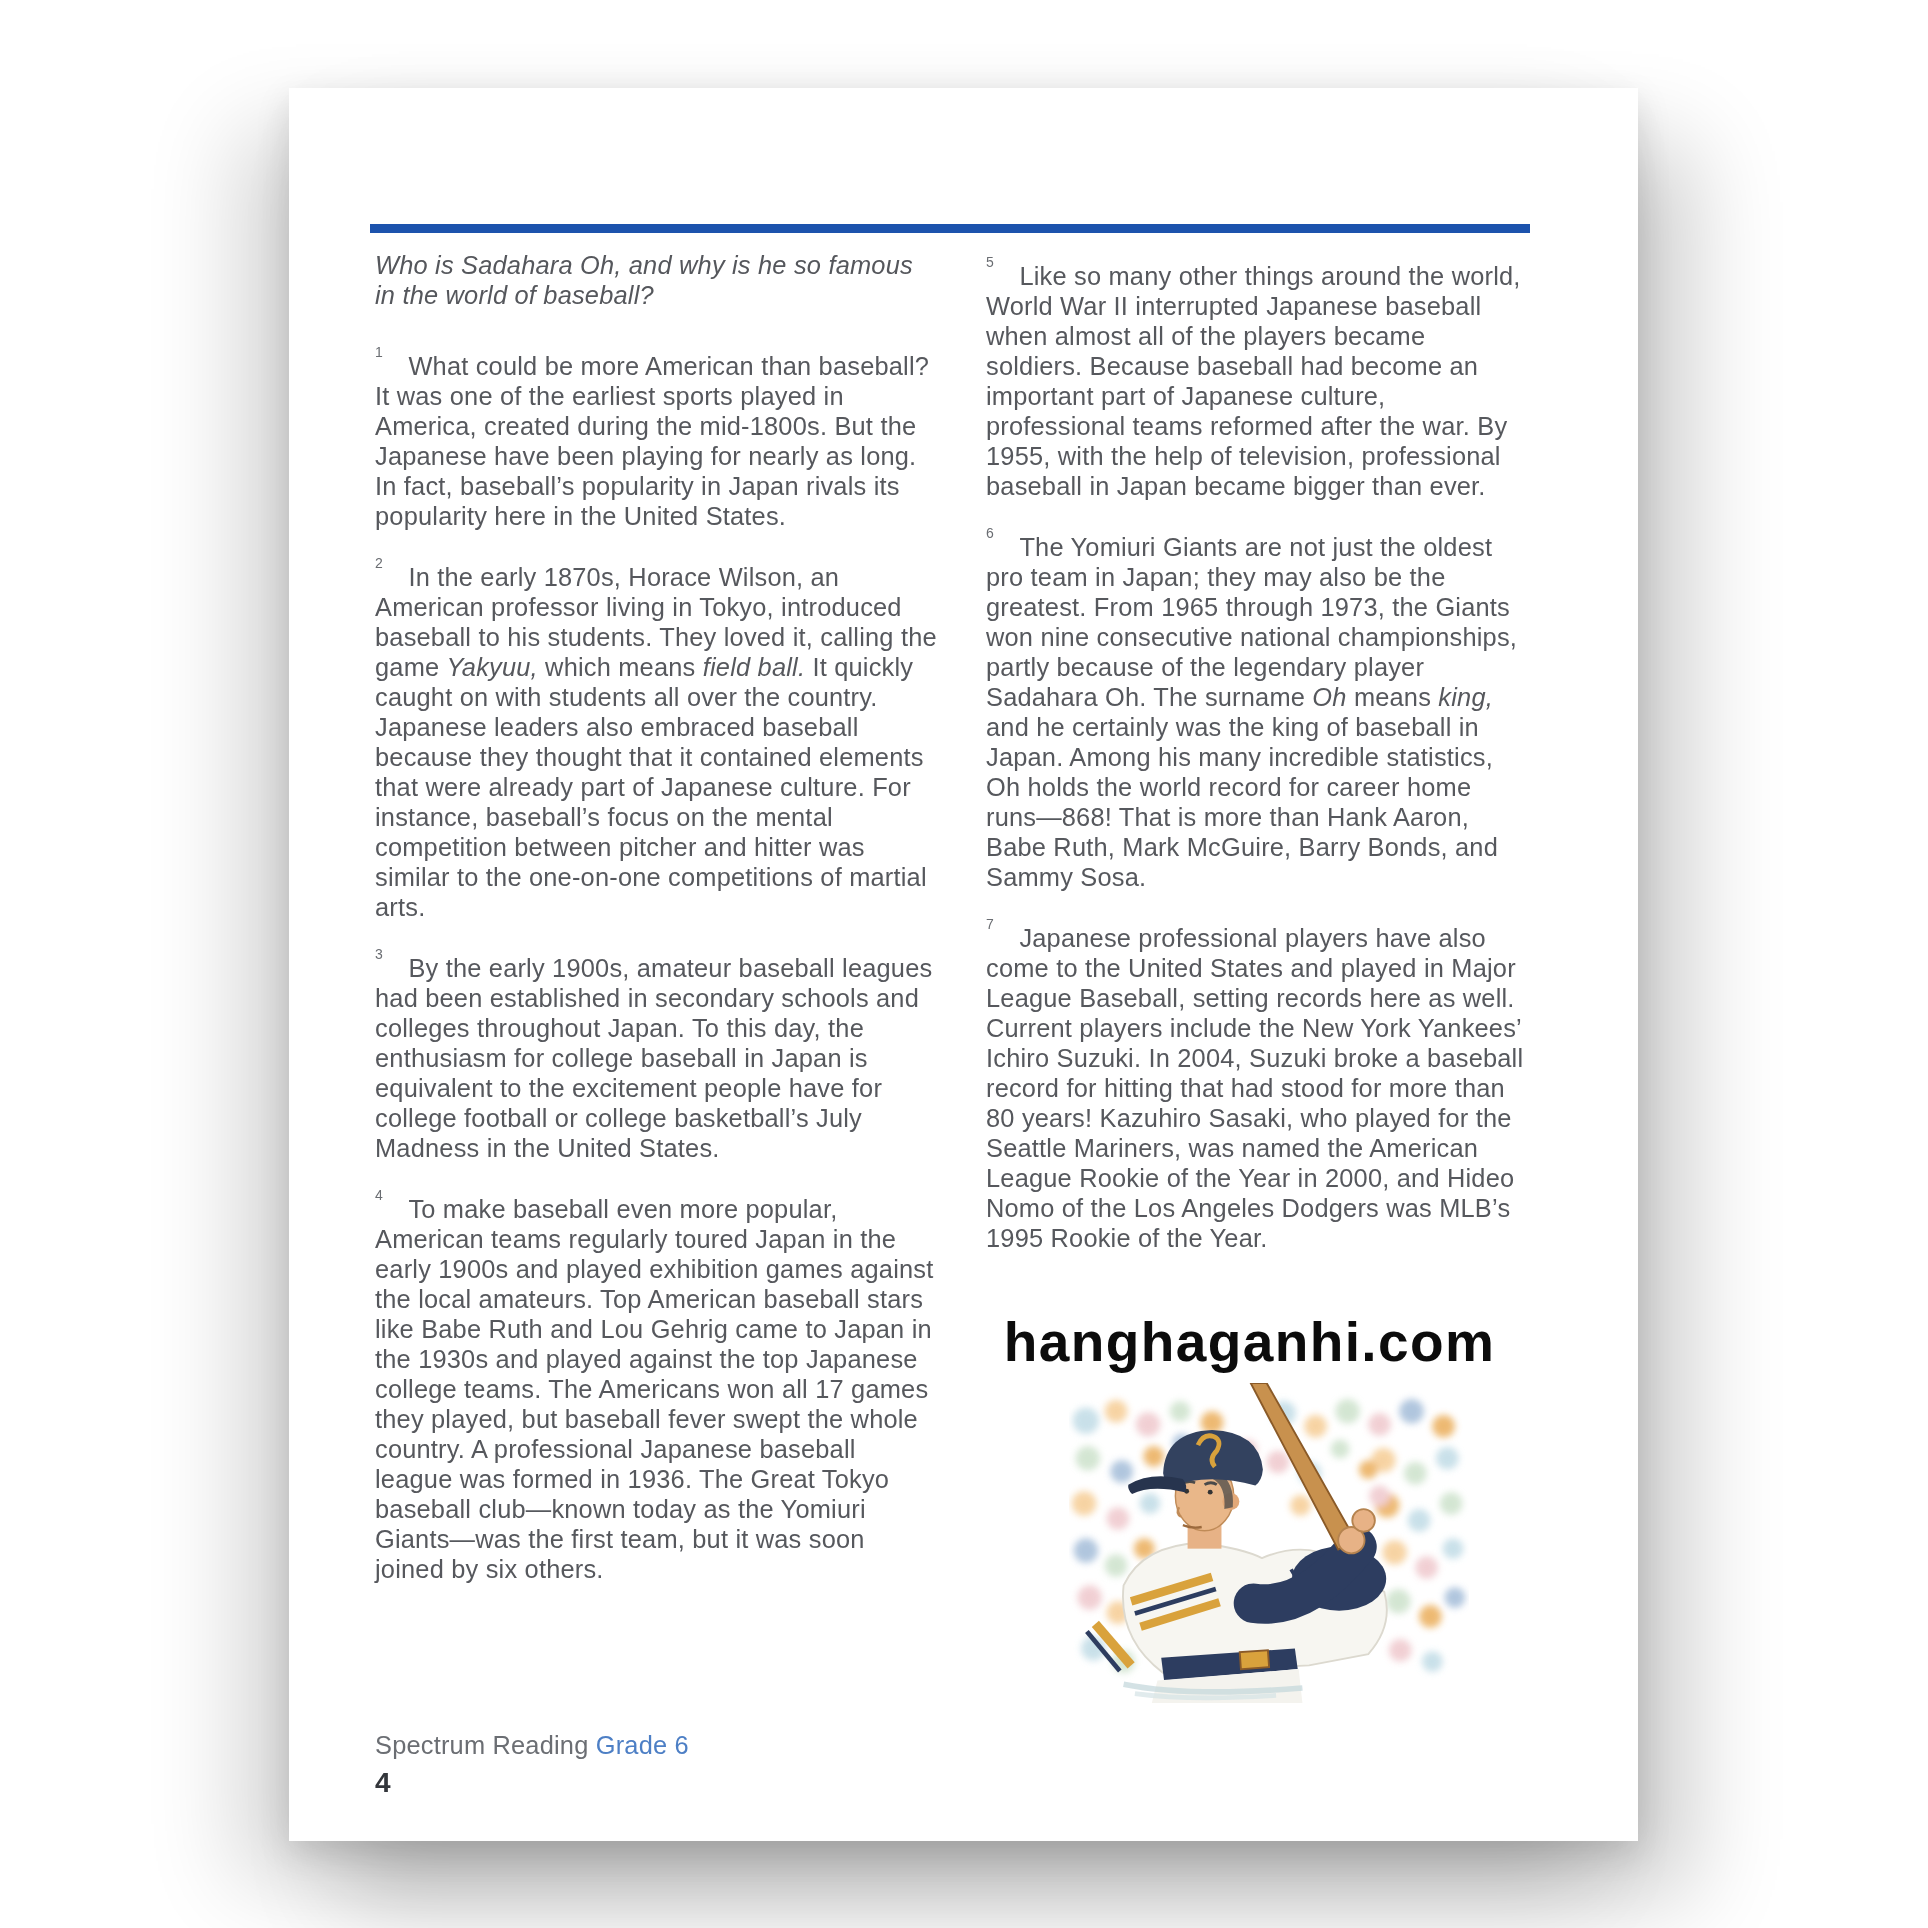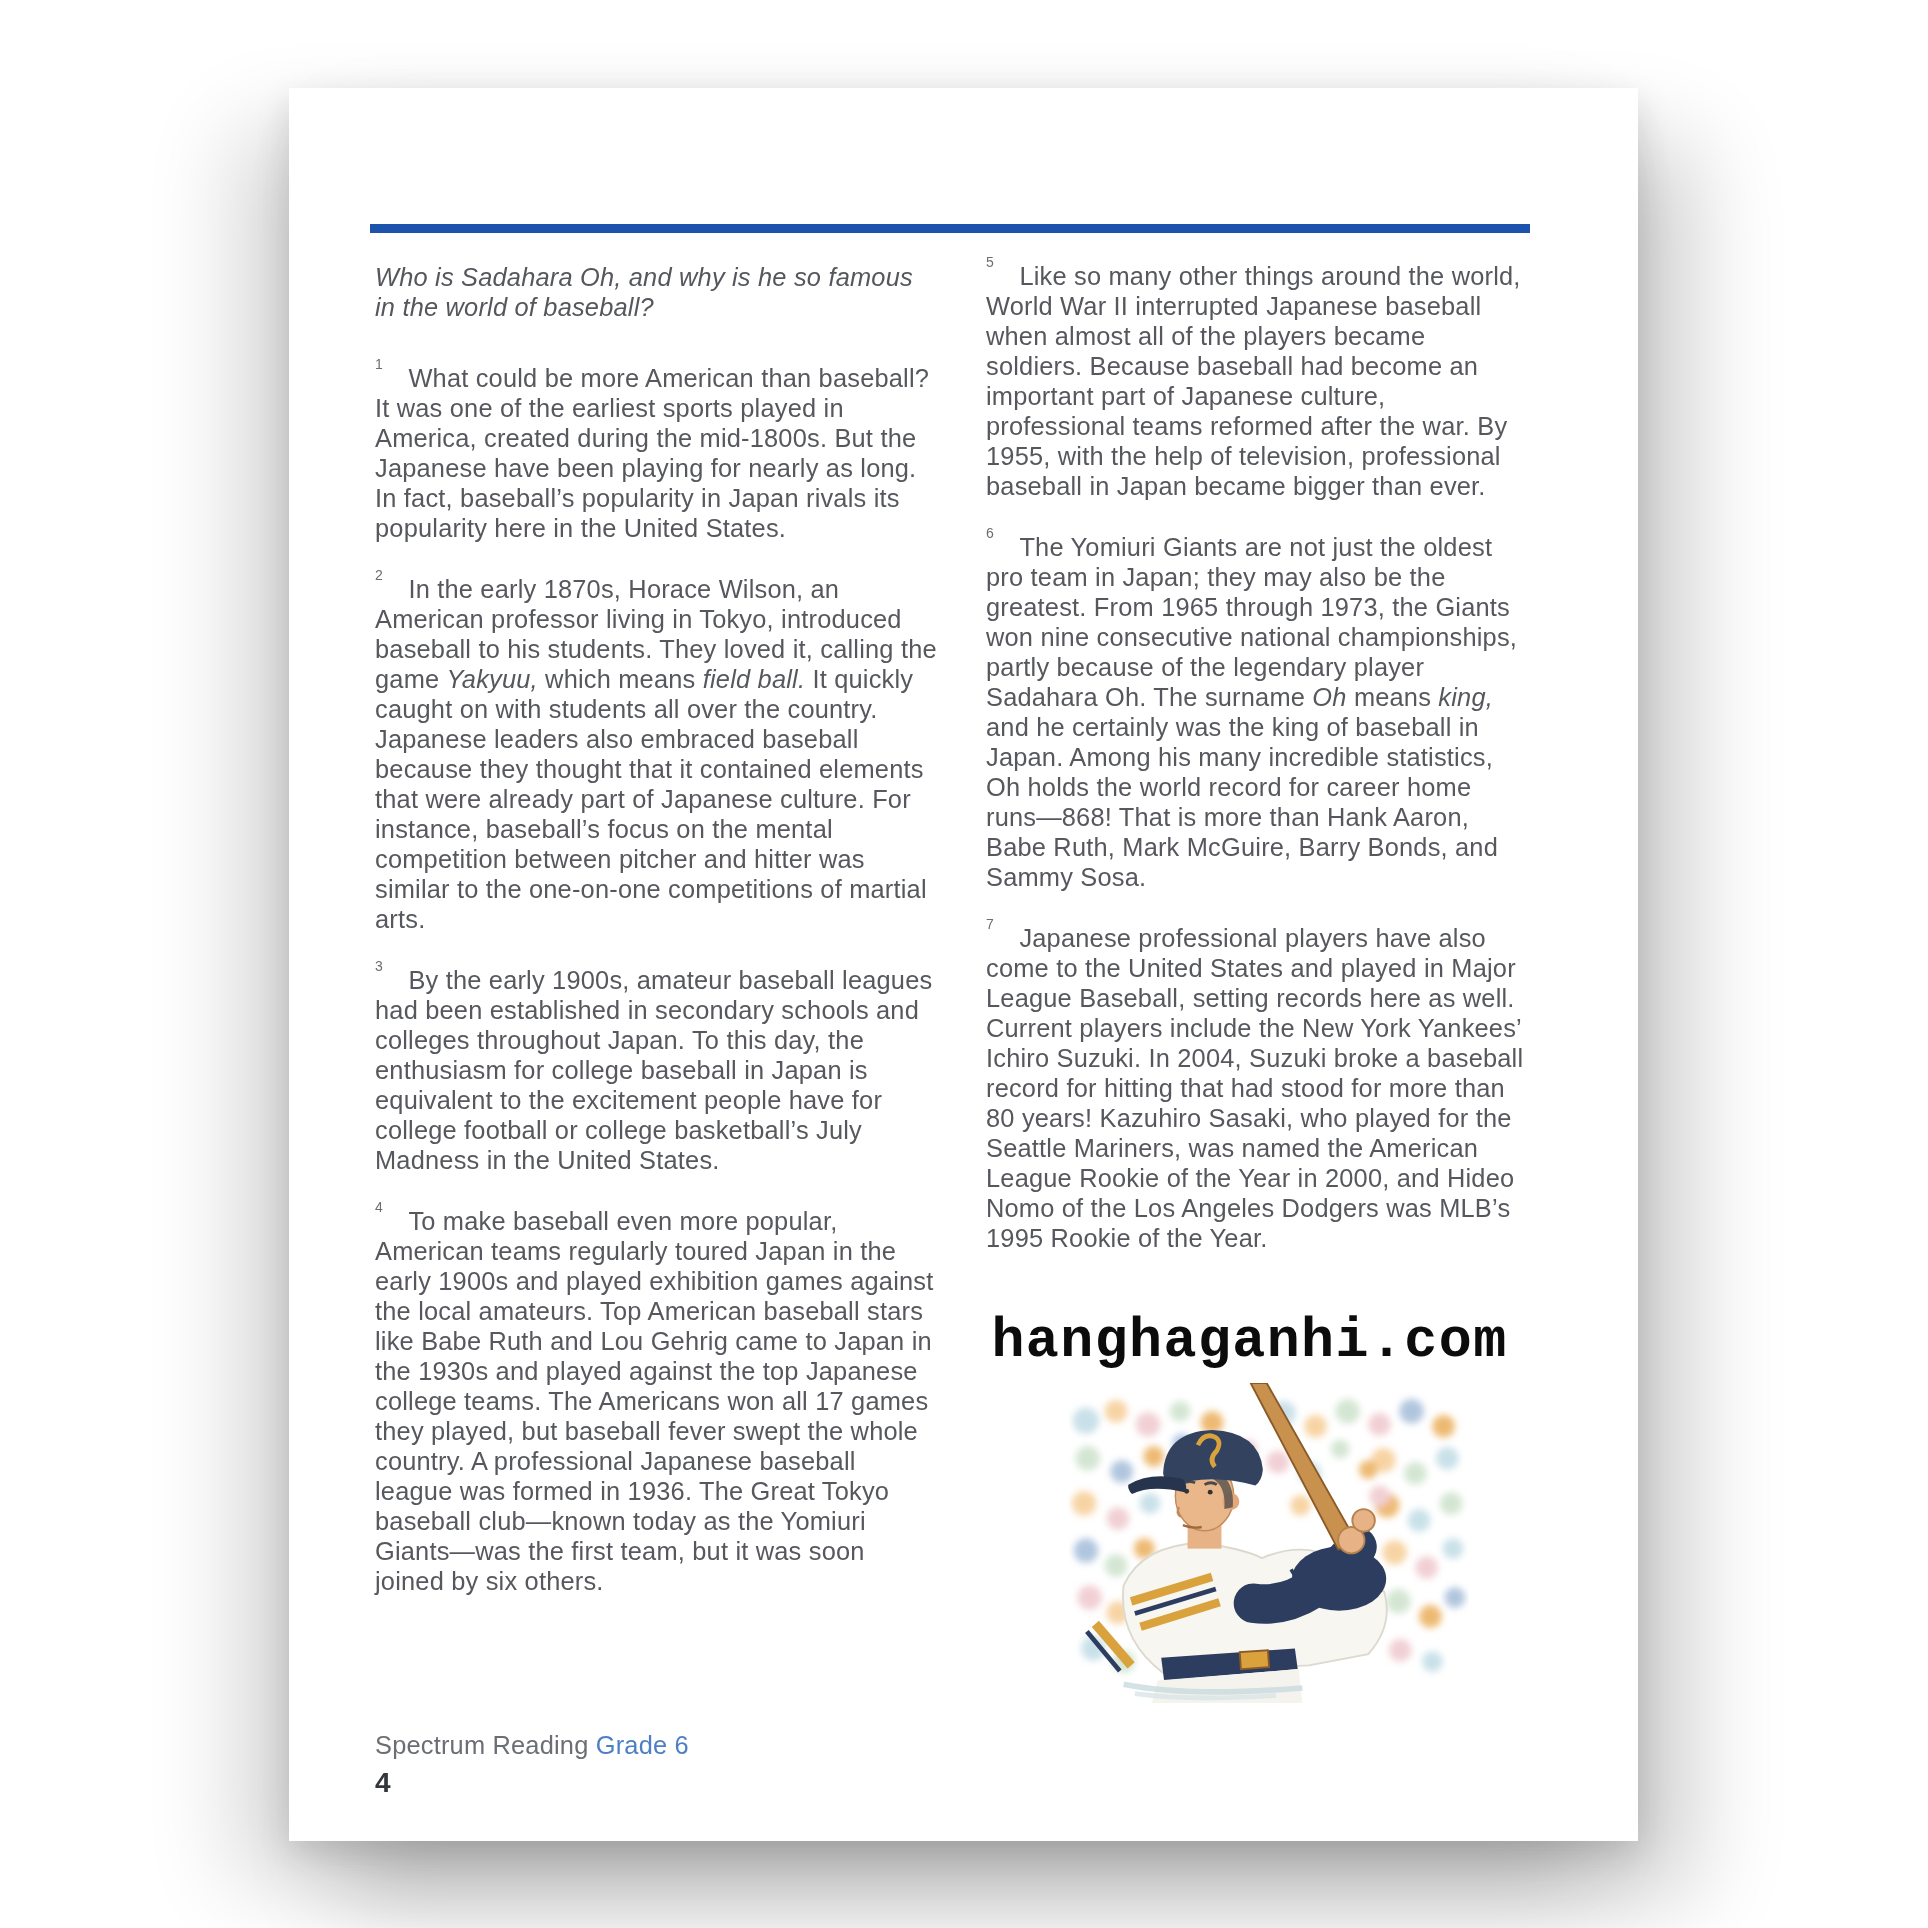--- a/index.html
+++ b/index.html
@@ -24,32 +24,32 @@
     background:#1c53ad;
   }
   .col{
     position:absolute;top:162px;width:565px;
     font-size:25.4px;line-height:30px;color:#56585d;
     letter-spacing:0.2px;
   }
   .col-left{left:86px;}
   .col-right{left:697px;width:539px;margin-top:11px;}
   .intro{
-    font-style:italic;margin:12px 0 41px 0;color:#55575c;
+    font-style:italic;margin:0 0 41px 0;color:#55575c;
   }
   .body-para{margin:0 0 31px 0;}
   .pnum{
     font-size:14px;line-height:0;position:relative;top:-8.5px;
     margin-right:25.4px;color:#6a6d72;
   }
   .ptext em{font-style:italic;}
   .watermark{
     position:absolute;left:659px;top:1222px;width:603px;
     text-align:center;font-size:55px;font-weight:bold;
-    letter-spacing:1.4px;color:#0c0c0c;font-family:Liberation Mono, monospace;
+    letter-spacing:1.4px;color:#0c0c0c;
   }
   .illus{
     position:absolute;left:780px;top:1295px;width:400px;height:320px;
   }
   .footer{
     position:absolute;left:86px;top:1643px;font-size:25.4px;letter-spacing:0.2px;
   }
   .footer .series{color:#6b6e73;}
   .footer .grade{color:#4d7fc5;}
   .pageno{

